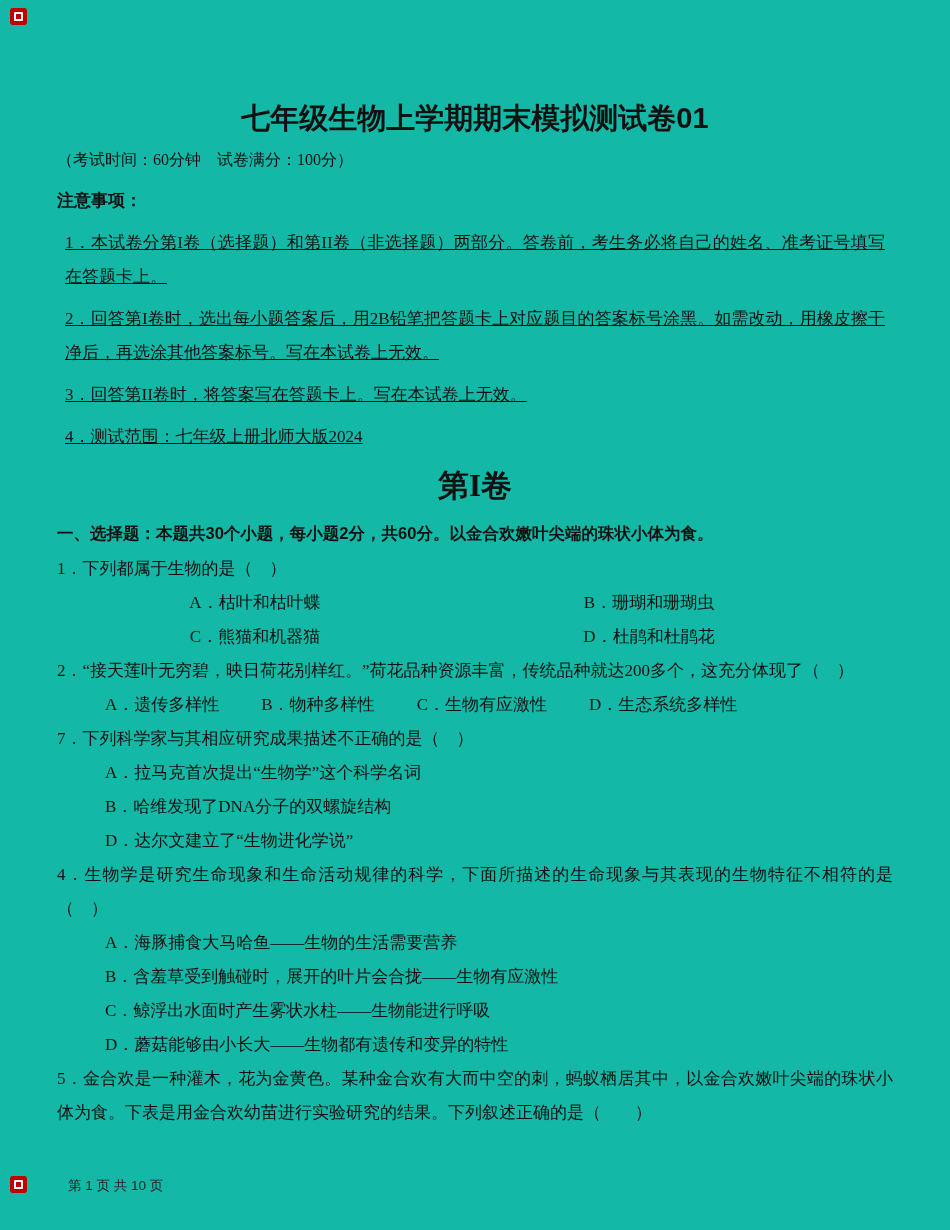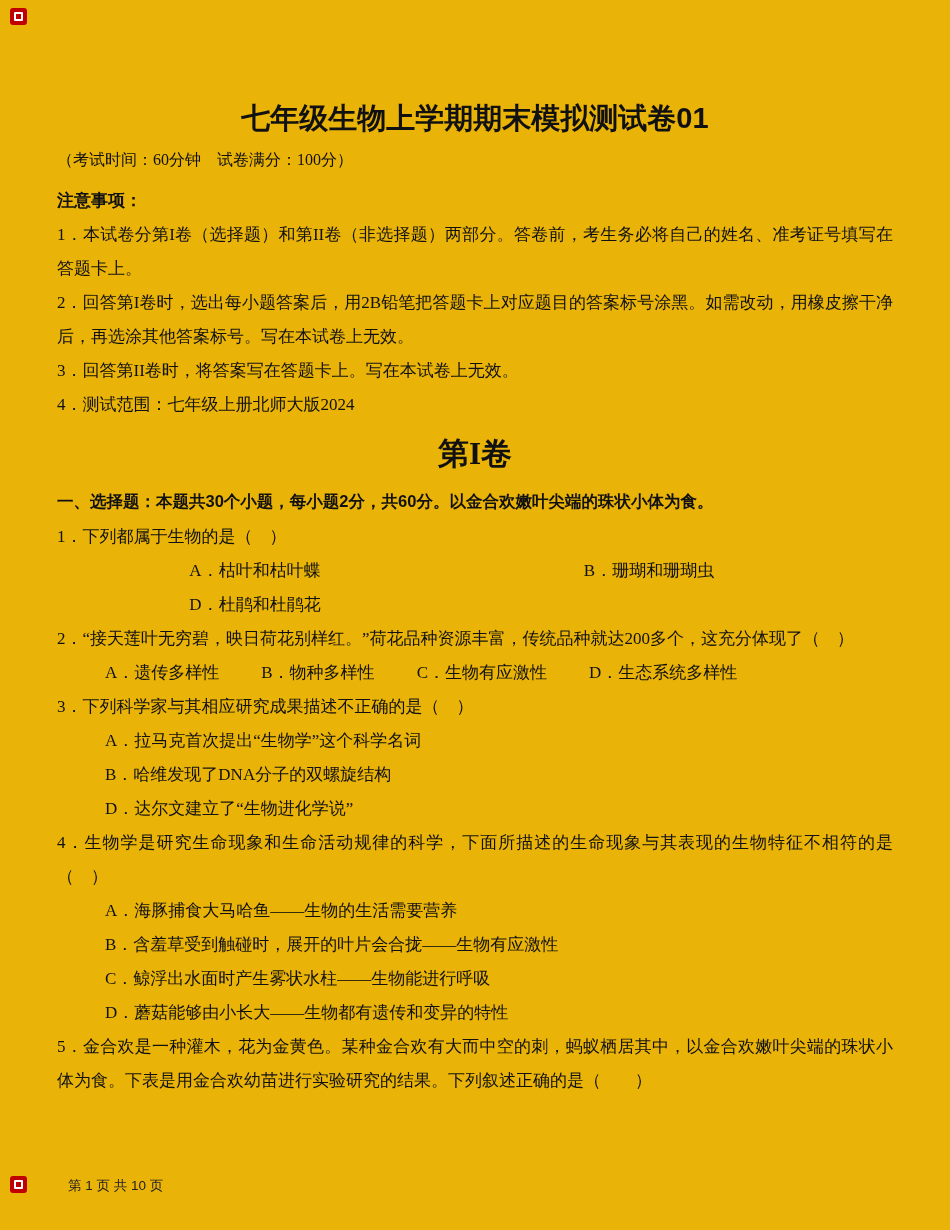--- a/index.html
+++ b/index.html
@@ -4,21 +4,21 @@
 <style>
   html, body {
     margin: 0;
     padding: 0;
     background: #ffffff;
   }
   .page {
     position: relative;
     width: 950px;
     height: 1230px;
-    background: #eab308;
+    background: #14b8a6;
     color: #111111;
     font-family: "Liberation Serif", "DejaVu Serif", serif;
     font-size: 17px;
     line-height: 34px;
     box-sizing: border-box;
     padding: 98px 57px 0 57px;
     overflow: hidden;
   }
   .watermark {
     position: absolute;
@@ -53,22 +53,23 @@
     text-align: left;
     font-size: 16px;
     line-height: 28px;
     margin: 0 0 10px 0;
   }
   .notice-heading {
     font-weight: bold;
     margin: 0;
   }
   .notice {
-    margin: 0;
+    margin: 8px;
     text-align: justify;
+    text-decoration: underline;
   }
   .part-title {
     text-align: center;
     font-weight: bold;
     font-size: 31px;
     line-height: 48px;
     margin: 8px 0 6px 0;
     font-family: "Liberation Serif", "DejaVu Serif", serif;
   }
   .section-heading {
@@ -130,34 +131,35 @@
   <h2 class="part-title">第I卷</h2>
 
   <p class="section-heading">一、选择题：本题共30个小题，每小题2分，共60分。以金合欢嫩叶尖端的珠状小体为食。</p>
 
   <div>
       <div class="question">
         <p class="stem">1．下列都属于生物的是（　）</p>
         <div class="options grid2">
           <div class="option">A．枯叶和枯叶蝶</div>
           <div class="option">B．珊瑚和珊瑚虫</div>
+          <div class="option">C．熊猫和机器猫</div>
           <div class="option">D．杜鹃和杜鹃花</div>
         </div>
       </div>
       <div class="question">
         <p class="stem">2．“接天莲叶无穷碧，映日荷花别样红。”荷花品种资源丰富，传统品种就达200多个，这充分体现了（　）</p>
         <div class="options inline">
           <div class="option">A．遗传多样性</div>
           <div class="option">B．物种多样性</div>
           <div class="option">C．生物有应激性</div>
           <div class="option">D．生态系统多样性</div>
         </div>
       </div>
       <div class="question">
-        <p class="stem">3．下列科学家与其相应研究成果描述不正确的是（　）</p>
+        <p class="stem">7．下列科学家与其相应研究成果描述不正确的是（　）</p>
         <div class="options stacked">
           <div class="option">A．拉马克首次提出“生物学”这个科学名词</div>
           <div class="option">B．哈维发现了DNA分子的双螺旋结构</div>
           <div class="option">D．达尔文建立了“生物进化学说”</div>
         </div>
       </div>
       <div class="question">
         <p class="stem">4．生物学是研究生命现象和生命活动规律的科学，下面所描述的生命现象与其表现的生物特征不相符的是（　）</p>
         <div class="options stacked">
           <div class="option">A．海豚捕食大马哈鱼——生物的生活需要营养</div>

